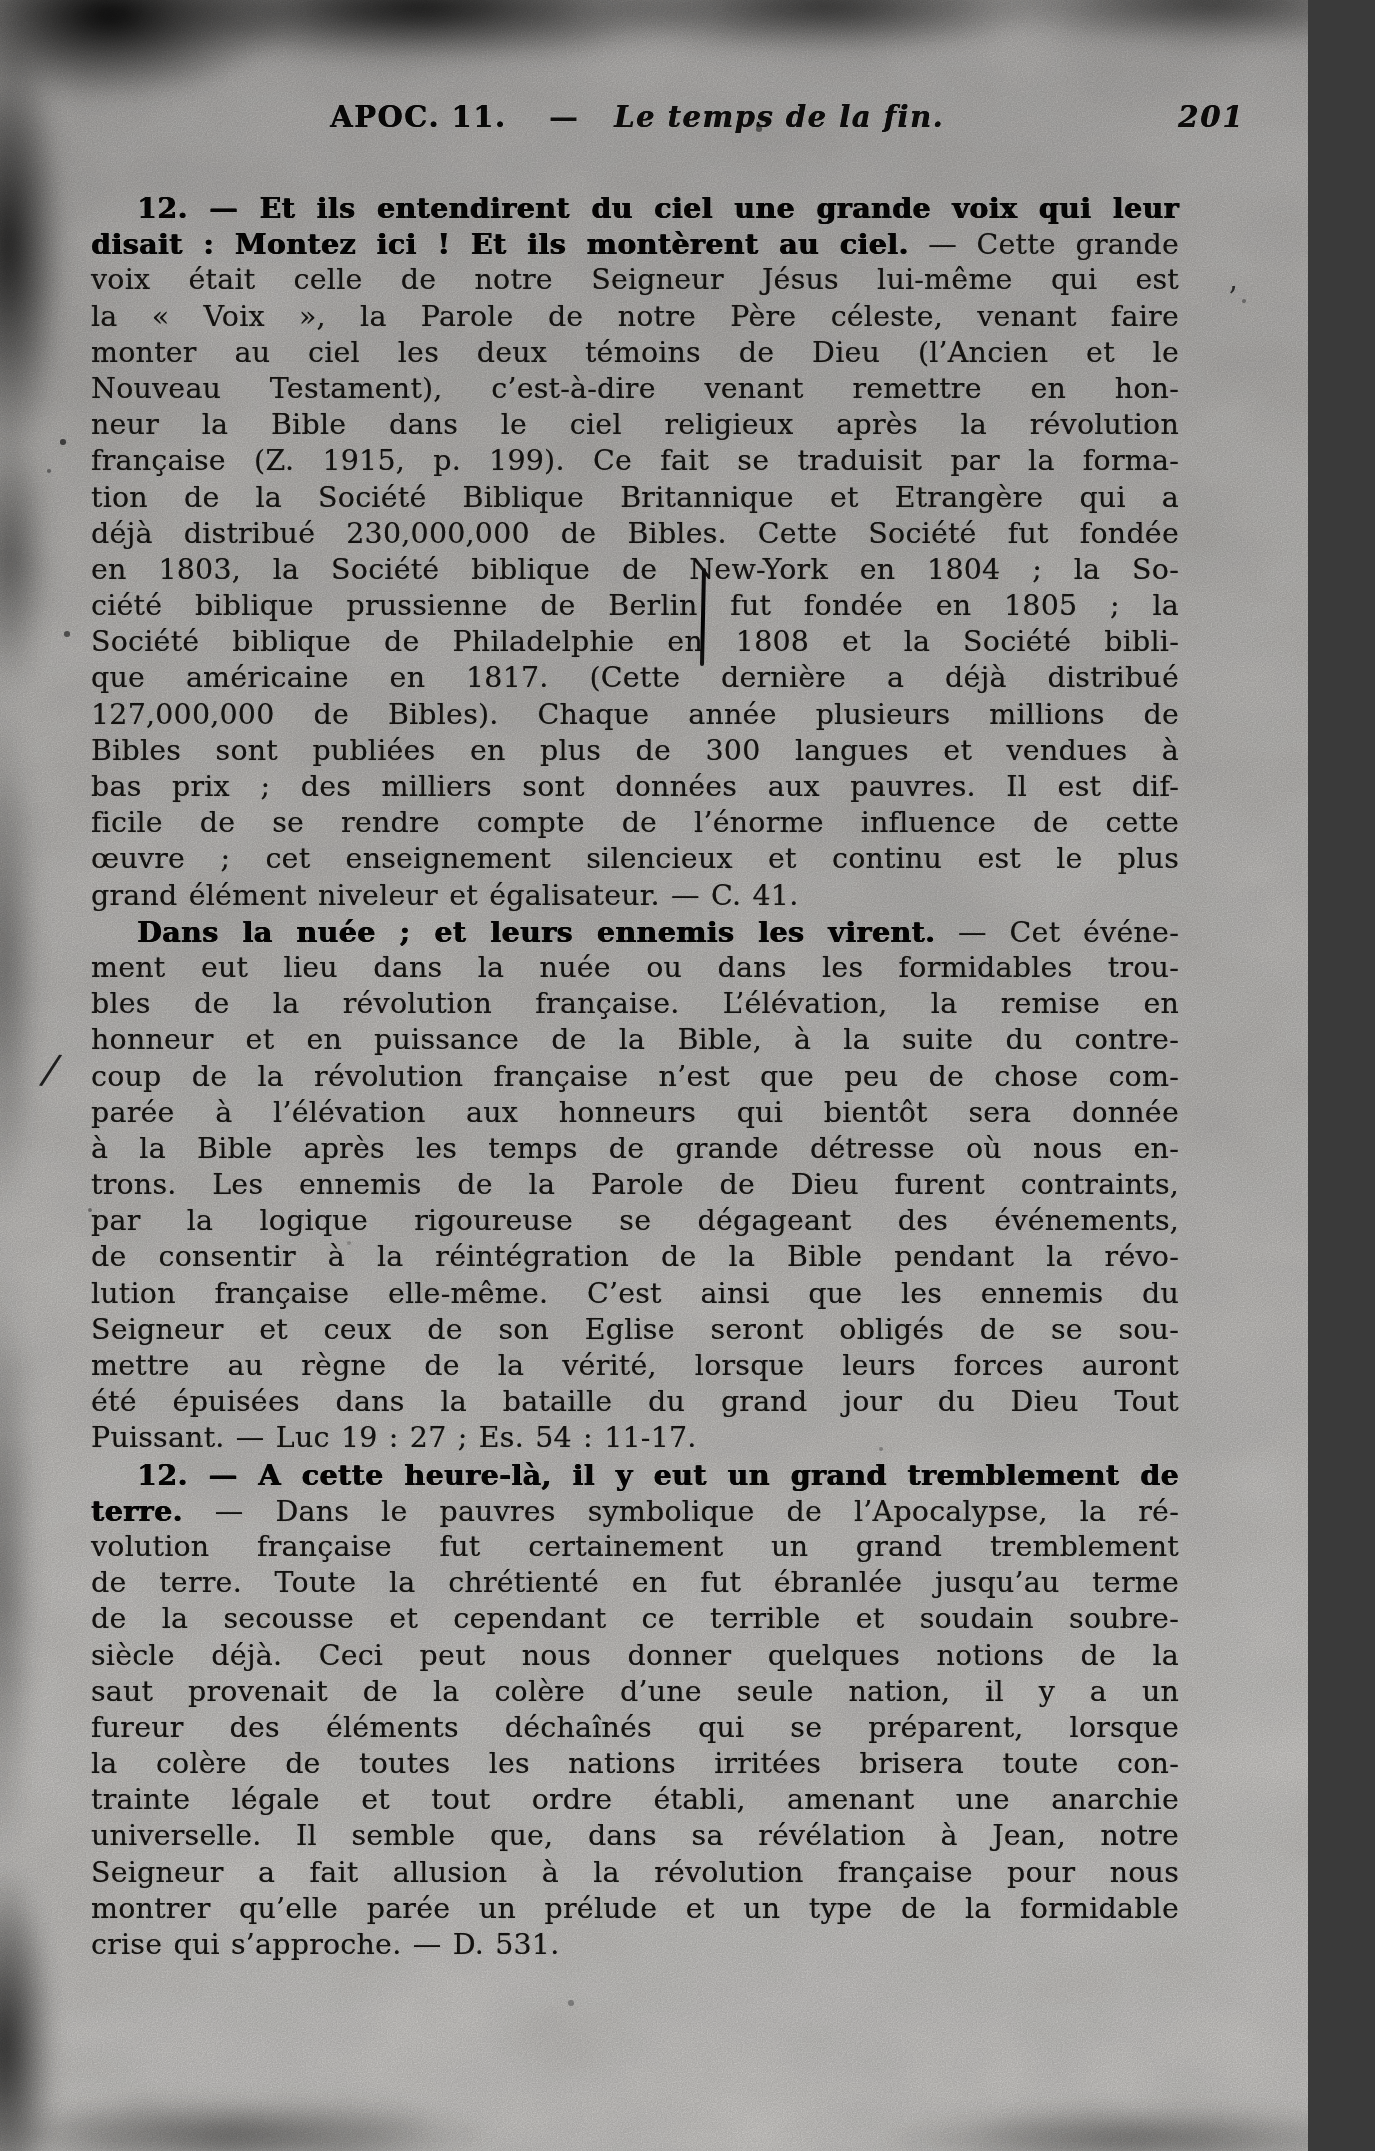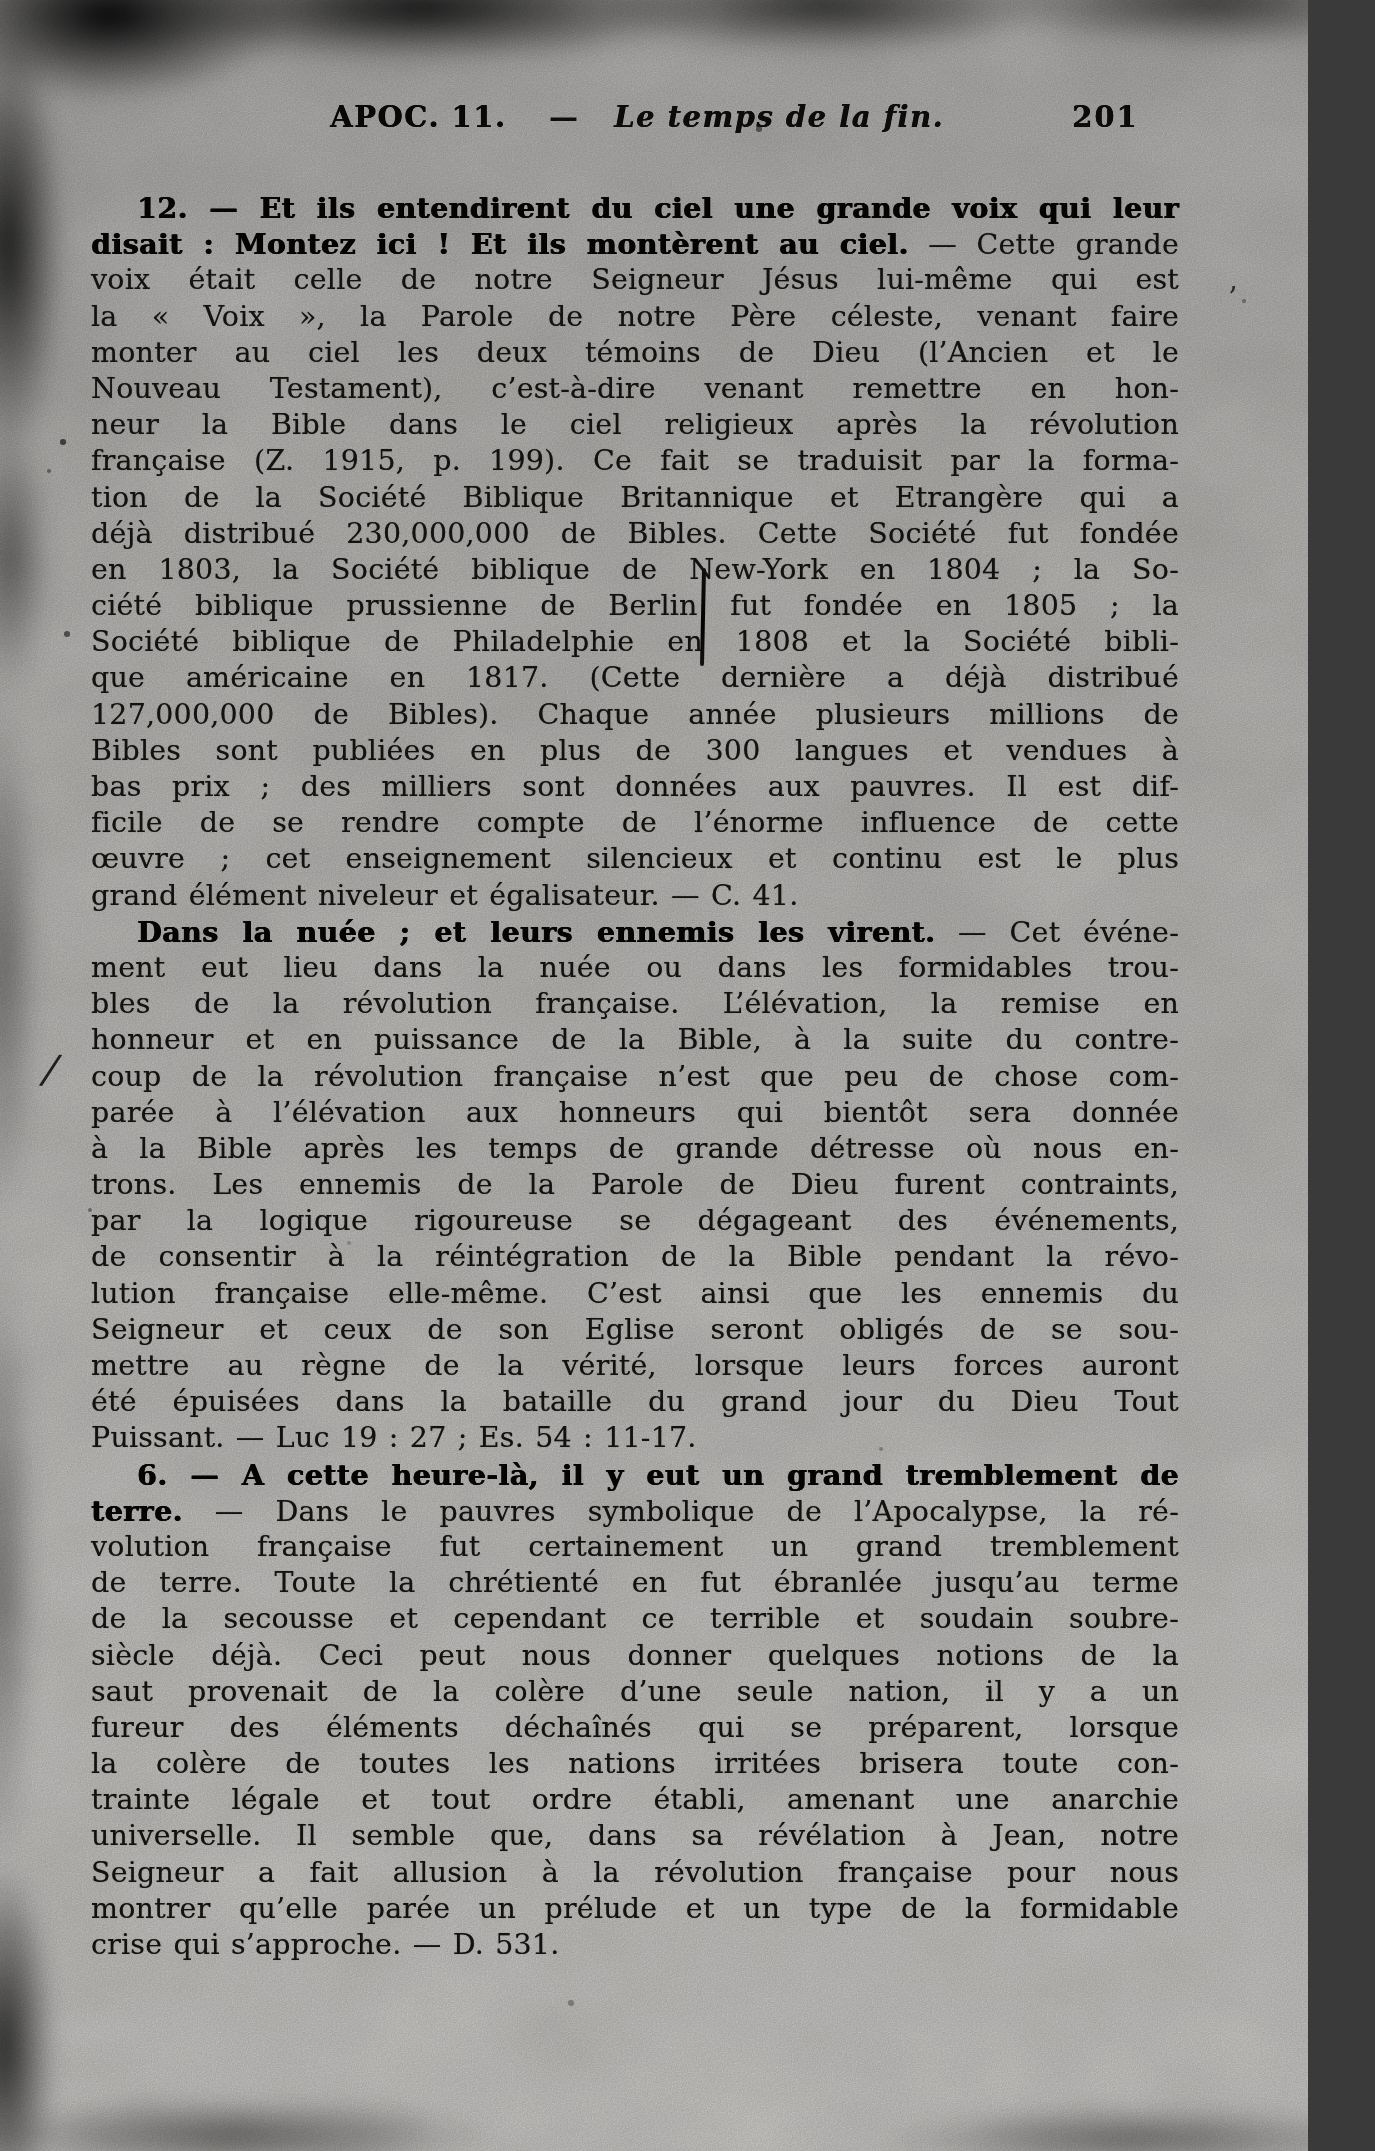--- a/index.html
+++ b/index.html
@@ -12,21 +12,21 @@
       linear-gradient(180deg, #cfcdcb 0%, #d8d6d3 22%, #dedcd9 48%, #e6e4e1 75%, #edebe8 100%);
     font-family:"DejaVu Serif","Liberation Serif",serif;
     color:#1b1916;
   }
   
   .hdr{position:absolute;top:100px;left:0;width:100%;height:44px;font-size:29px;z-index:2;}
   .hdr span{position:absolute;white-space:nowrap;}
   .hdr-chapter{left:330px;font-weight:bold;letter-spacing:1.5px;color:#0c0b0a;text-shadow:.5px 0 #000;}
   .hdr-dash{left:549px;font-weight:bold;color:#151413;}
   .hdr-title{left:614px;font-weight:bold;font-style:italic;letter-spacing:1.5px;color:#121110;text-shadow:.4px 0 #000;}
-  .hdr-num{left:1072px;font-weight:bold;letter-spacing:2px;color:#12100f;text-shadow:.4px 0 #000;}
+  .hdr-num{left:1178px;font-weight:bold;letter-spacing:2px;color:#12100f;text-shadow:.4px 0 #000;font-style:italic;}
   
   .text-block{
     position:absolute;left:91px;top:190px;width:1088px;z-index:2;
     font-size:28.5px;line-height:36.2px;
     letter-spacing:.2px;word-spacing:2px;
     filter:blur(.3px);
   }
   .line{
     text-align:justify;text-align-last:justify;
     white-space:nowrap;height:36.2px;overflow:visible;
@@ -120,21 +120,21 @@
         <div class="line"><span>trons. Les ennemis de la Parole de Dieu furent contraints,</span></div>
         <div class="line"><span>par la logique rigoureuse se dégageant des événements,</span></div>
         <div class="line"><span>de consentir à la réintégration de la Bible pendant la révo-</span></div>
         <div class="line"><span>lution française elle-même. C’est ainsi que les ennemis du</span></div>
         <div class="line"><span>Seigneur et ceux de son Eglise seront obligés de se sou-</span></div>
         <div class="line"><span>mettre au règne de la vérité, lorsque leurs forces auront</span></div>
         <div class="line"><span>été épuisées dans la bataille du grand jour du Dieu Tout</span></div>
         <div class="line last"><span>Puissant. — Luc 19 : 27 ; Es. 54 : 11-17.</span></div>
       </div>
       <div class="para">
-        <div class="line first"><span class="b">6. — A cette heure-là, il y eut un grand tremblement de</span></div>
+        <div class="line first"><span class="b">12. — A cette heure-là, il y eut un grand tremblement de</span></div>
         <div class="line"><span class="b">terre.</span><span> — Dans le pauvres symbolique de l’Apocalypse, la ré-</span></div>
         <div class="line"><span>volution française fut certainement un grand tremblement</span></div>
         <div class="line"><span>de terre. Toute la chrétienté en fut ébranlée jusqu’au terme</span></div>
         <div class="line"><span>de la secousse et cependant ce terrible et soudain soubre-</span></div>
         <div class="line"><span>siècle déjà. Ceci peut nous donner quelques notions de la</span></div>
         <div class="line"><span>saut provenait de la colère d’une seule nation, il y a un</span></div>
         <div class="line"><span>fureur des éléments déchaînés qui se préparent, lorsque</span></div>
         <div class="line"><span>la colère de toutes les nations irritées brisera toute con-</span></div>
         <div class="line"><span>trainte légale et tout ordre établi, amenant une anarchie</span></div>
         <div class="line"><span>universelle. Il semble que, dans sa révélation à Jean, notre</span></div>

